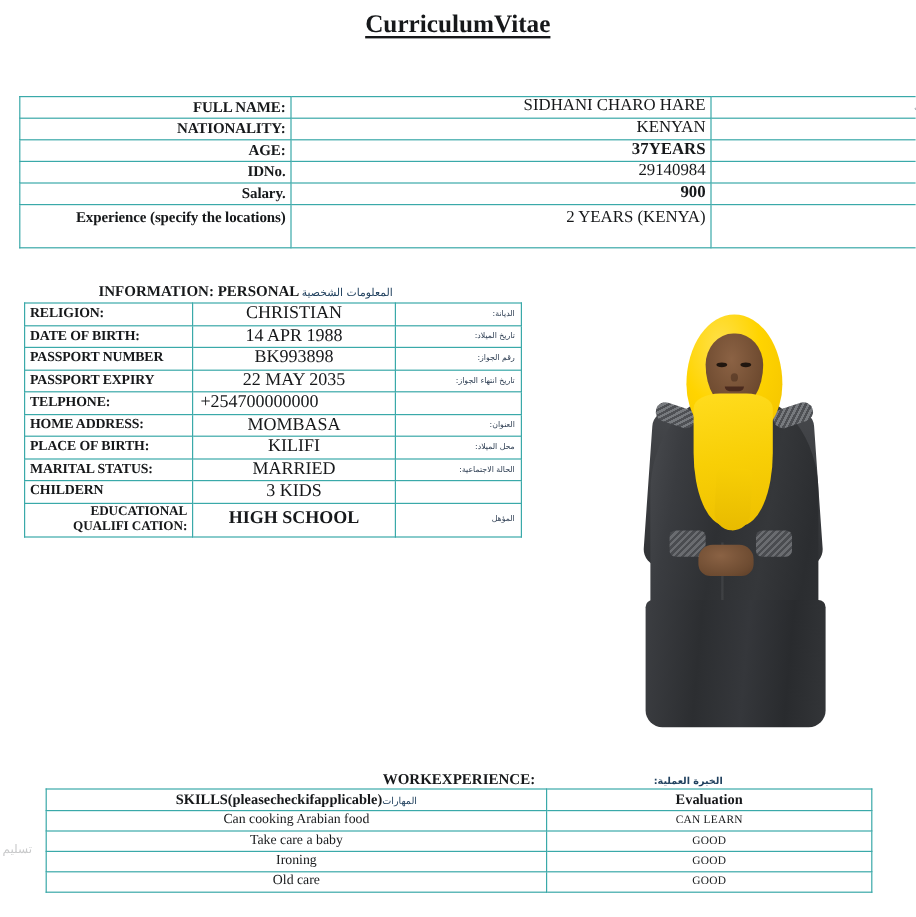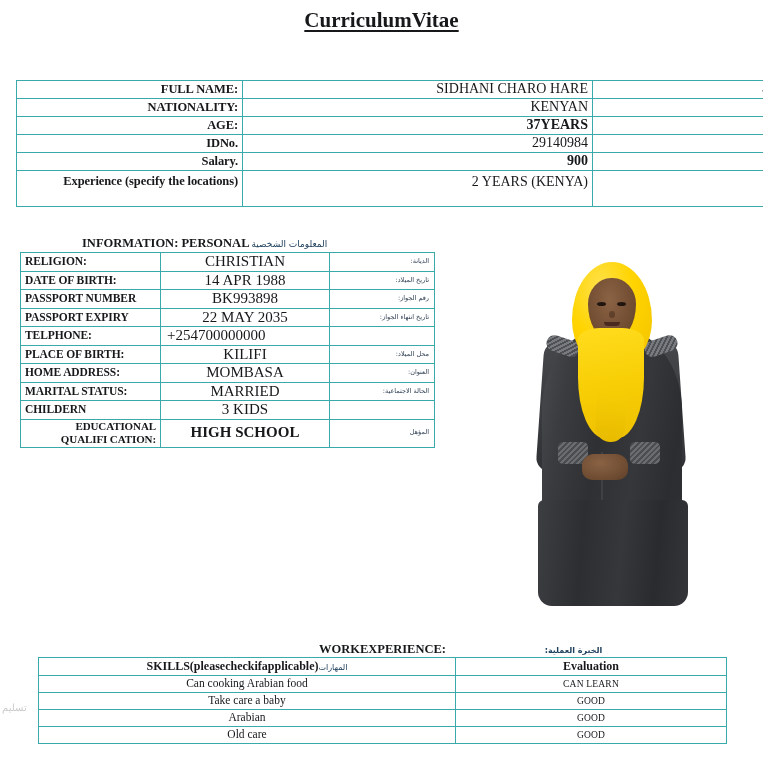--- a/index.html
+++ b/index.html
@@ -383,28 +383,28 @@
       <td class="lbl">PASSPORT EXPIRY</td>
       <td class="val">22 MAY 2035</td>
       <td class="ar">تاريخ انتهاء الجواز:</td>
     </tr>
     <tr>
       <td class="lbl">TELPHONE:</td>
       <td class="val" style="text-align:left;padding-left:6px">+254700000000</td>
       <td class="ar"></td>
     </tr>
     <tr>
+      <td class="lbl">HOME ADDRESS:</td>
+      <td class="val">MOMBASA</td>
+      <td class="ar">العنوان:</td>
+    </tr>
+    <tr>
       <td class="lbl">PLACE OF BIRTH:</td>
       <td class="val">KILIFI</td>
       <td class="ar">محل الميلاد:</td>
-    </tr>
-    <tr>
-      <td class="lbl">HOME ADDRESS:</td>
-      <td class="val">MOMBASA</td>
-      <td class="ar">العنوان:</td>
     </tr>
     <tr>
       <td class="lbl">MARITAL STATUS:</td>
       <td class="val">MARRIED</td>
       <td class="ar">الحالة الاجتماعية:</td>
     </tr>
     <tr>
       <td class="lbl">CHILDERN</td>
       <td class="val">3 KIDS</td>
       <td class="ar"></td>
@@ -455,21 +455,21 @@
     </tr>
     <tr>
       <td class="sk">Can cooking Arabian food</td>
       <td class="ev ev-val">CAN LEARN</td>
     </tr>
     <tr>
       <td class="sk">Take care a baby</td>
       <td class="ev ev-val">GOOD</td>
     </tr>
     <tr>
-      <td class="sk">Arabian</td>
+      <td class="sk">Ironing</td>
       <td class="ev ev-val">GOOD</td>
     </tr>
     <tr>
       <td class="sk">Old care</td>
       <td class="ev ev-val">GOOD</td>
     </tr>
   </tbody>
 </table>
 
 <div id="watermark">تسليم</div>

